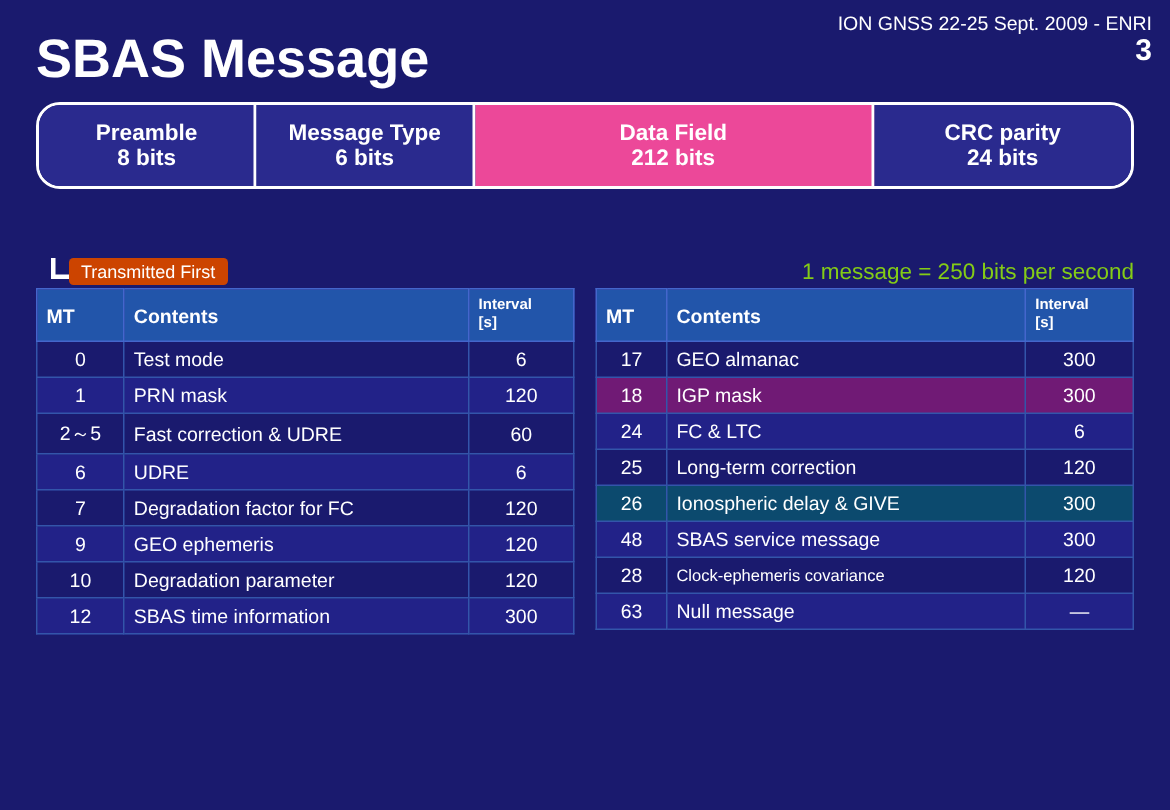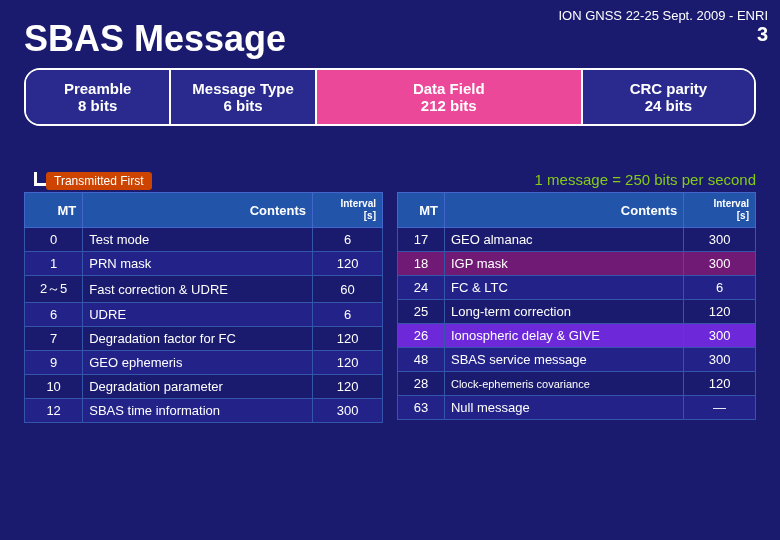--- a/index.html
+++ b/index.html
@@ -105,21 +105,21 @@
     table {
       width: 100%;
       border-collapse: collapse;
       font-size: 13px;
     }
 
     thead tr th {
       background: #2255aa;
       color: white;
       padding: 5px 6px;
-      text-align: right;
+      text-align: left;
       border: 1px solid #4466cc;
       font-size: 13px;
     }
 
     tbody tr td {
       padding: 4px 6px;
       border: 1px solid #3355aa;
       text-align: left;
       color: white;
     }
@@ -128,34 +128,34 @@
       text-align: center;
     }
 
     tbody tr td:last-child {
       text-align: center;
     }
 
     tbody tr.row-even { background: #1a1a6e; }
     tbody tr.row-odd { background: #222288; }
     tbody tr.row-highlight { background: #701a75; }
-    tbody tr.row-orange { background: #6d28d9; }
+    tbody tr.row-orange { background: #0c4a6e; }
 
     .interval-header {
       font-size: 10px;
       line-height: 1.2;
     }
 
     #info-row {
       position: absolute;
       top: 168px;
       left: 24px;
       right: 24px;
       display: flex;
-      align-items: center;
+      align-items: flex-end;
     }
   </style>
 </head>
 <body>
 
 <div id="header-right">
   <span>ION GNSS 22-25 Sept. 2009 - ENRI</span>
   <span id="page-number">3</span>
 </div>
 

